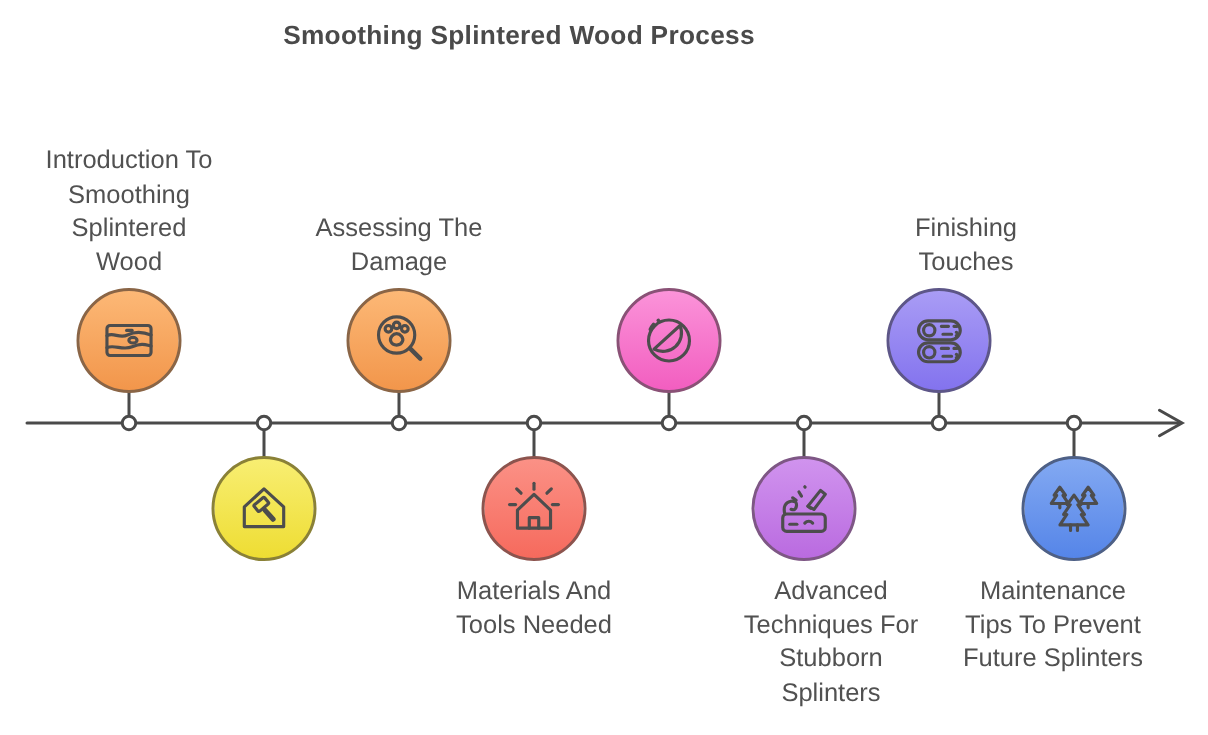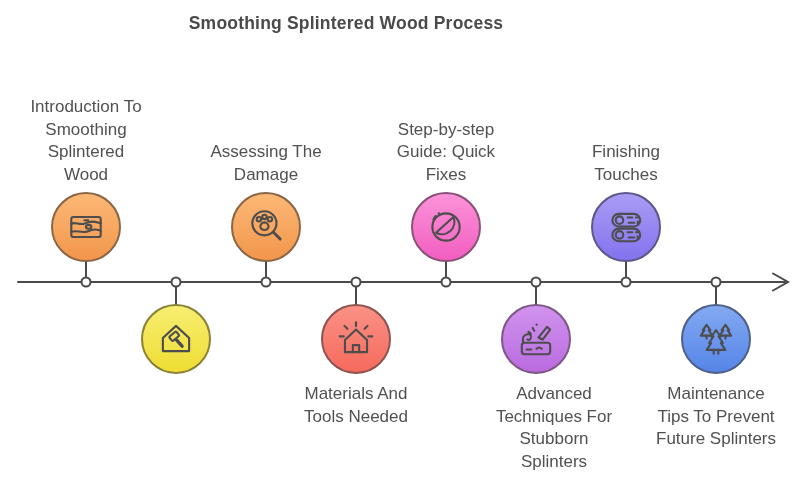--- a/index.html
+++ b/index.html
@@ -58,30 +58,27 @@
   </svg>
 
   <div class="label top" style="left:-4px">Introduction To
 Smoothing
 Splintered
 Wood</div>
   <div class="label bottom" style="left:266px">Materials And
 Tools Needed</div>
   <div class="label top" style="left:176px">Assessing The
 Damage</div>
-  <div class="label top" style="left:356px">Step-by-step
-Guide: Quick
-Fixes</div>
   <div class="label bottom" style="left:464px">Advanced
 Techniques For
 Stubborn
 Splinters</div>
-  <div class="label top" style="left:536px">Finishing
+  <div class="label top" style="left:554px">Finishing
 Touches</div>
-  <div class="label bottom" style="left:626px">Maintenance
+  <div class="label bottom" style="left:612px">Maintenance
 Tips To Prevent
 Future Splinters</div>
 
   <div class="circle" style="left: 51px; top: 192px; background: linear-gradient(rgb(252, 184, 118), rgb(242, 150, 75)); border-color: rgb(138, 101, 70);">
     <svg width="42" height="42" viewBox="0 0 40 40" fill="none" stroke="#4d4d4d" stroke-width="2" stroke-linecap="round" stroke-linejoin="round">
       <rect x="6" y="10.5" width="28" height="19" rx="2"></rect>
       <path d="M6 17 C10 14.5 14 19 19 16.5 S29 14.5 34 16.5"></path>
       <path d="M6 24.5 C11 22.5 16 26.5 22 24 S30 22.5 34 23.5"></path>
       <ellipse cx="22.5" cy="19.8" rx="2.6" ry="1.8"></ellipse>
       <path d="M18.5 13.6 h3.5"></path>

